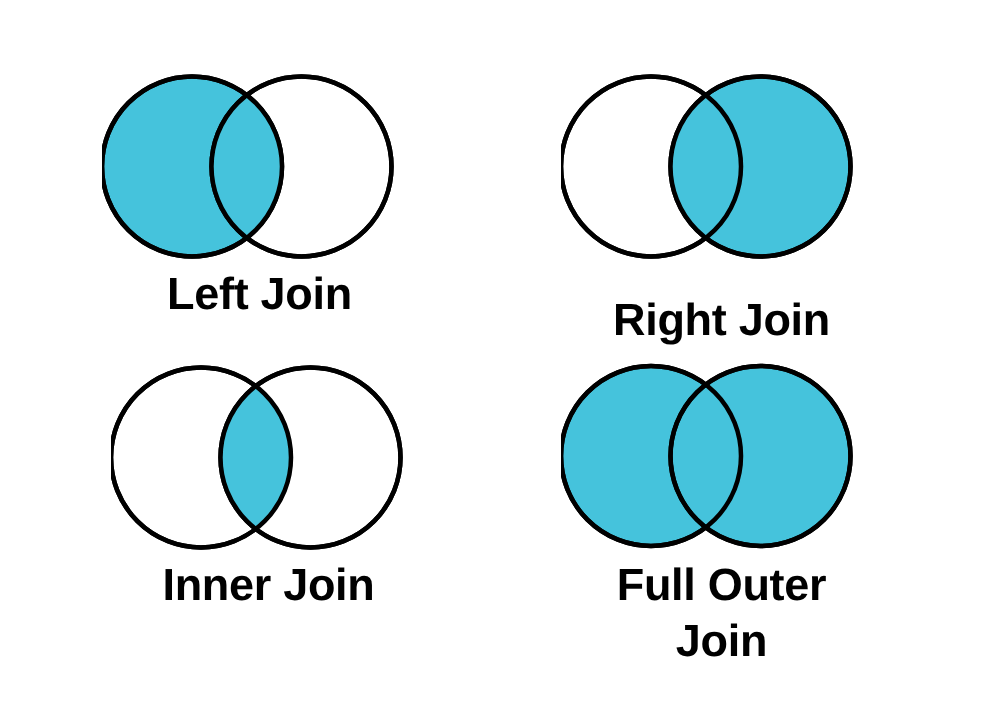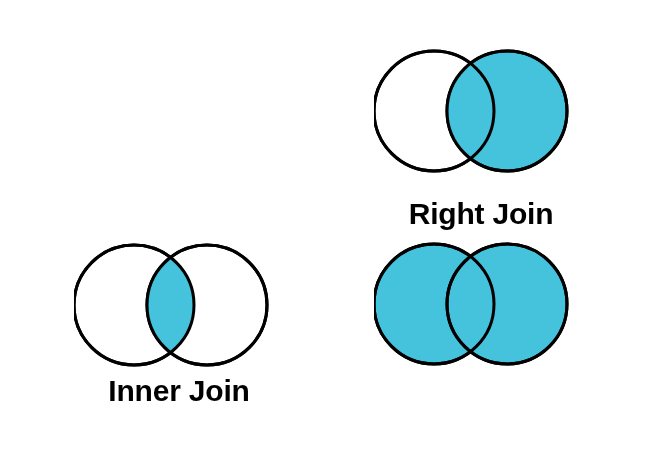--- a/index.html
+++ b/index.html
@@ -55,20 +55,41 @@
   #cell-left-join .venn-label       { top: 138px; }
   #cell-right-join .venn-label      { top: 122px; margin-top: 33px; }
   #cell-inner-join .venn-label      { top: 139px; }
   #cell-full-outer-join .venn-label { top: 139px; }
 </style>
 </head>
 <body>
 
 <div id="canvas">
 
+  <div class="venn-cell" id="cell-left-join">
+    <svg class="venn-figure" width="210" height="128" viewBox="0 0 210 128">
+      <defs>
+        <clipPath id="clipRightCircle-lj">
+          <circle cx="133" cy="64" r="60"></circle>
+        </clipPath>
+      </defs>
+
+      <circle cx="60" cy="64" r="60" fill="#45c3dc" stroke="#000000" stroke-width="3"></circle>
+
+      <circle cx="133" cy="64" r="60" fill="none" stroke="#000000" stroke-width="3"></circle>
+
+      <g clip-path="url(#clipRightCircle-lj)">
+        <circle cx="60" cy="64" r="60" fill="#45c3dc"></circle>
+      </g>
+
+      <circle cx="60" cy="64" r="60" fill="none" stroke="#000000" stroke-width="3"></circle>
+      <circle cx="133" cy="64" r="60" fill="none" stroke="#000000" stroke-width="3"></circle>
+    </svg>
+    <div class="venn-label">Left Join</div>
+  </div>
 
   <div class="venn-cell" id="cell-right-join">
     <svg class="venn-figure" width="210" height="128" viewBox="0 0 210 128">
       <defs>
         <clipPath id="clipLeftCircle-rj">
           <circle cx="60" cy="64" r="60"></circle>
         </clipPath>
       </defs>
 
       <circle cx="60" cy="64" r="60" fill="#ffffff" stroke="#000000" stroke-width="3"></circle>
@@ -105,15 +126,17 @@
   </div>
 
   <div class="venn-cell" id="cell-full-outer-join">
     <svg class="venn-figure" width="210" height="128" viewBox="0 0 210 128">
 
       <circle cx="60" cy="64" r="60" fill="#45c3dc" stroke="#000000" stroke-width="3"></circle>
       <circle cx="133" cy="64" r="60" fill="#45c3dc" stroke="#000000" stroke-width="3"></circle>
       <circle cx="60" cy="64" r="60" fill="none" stroke="#000000" stroke-width="3"></circle>
       <circle cx="133" cy="64" r="60" fill="none" stroke="#000000" stroke-width="3"></circle>
     </svg>
+    <div class="venn-label">Full Outer
+Join</div>
   </div>
 
 </div>
 
 </body></html>

